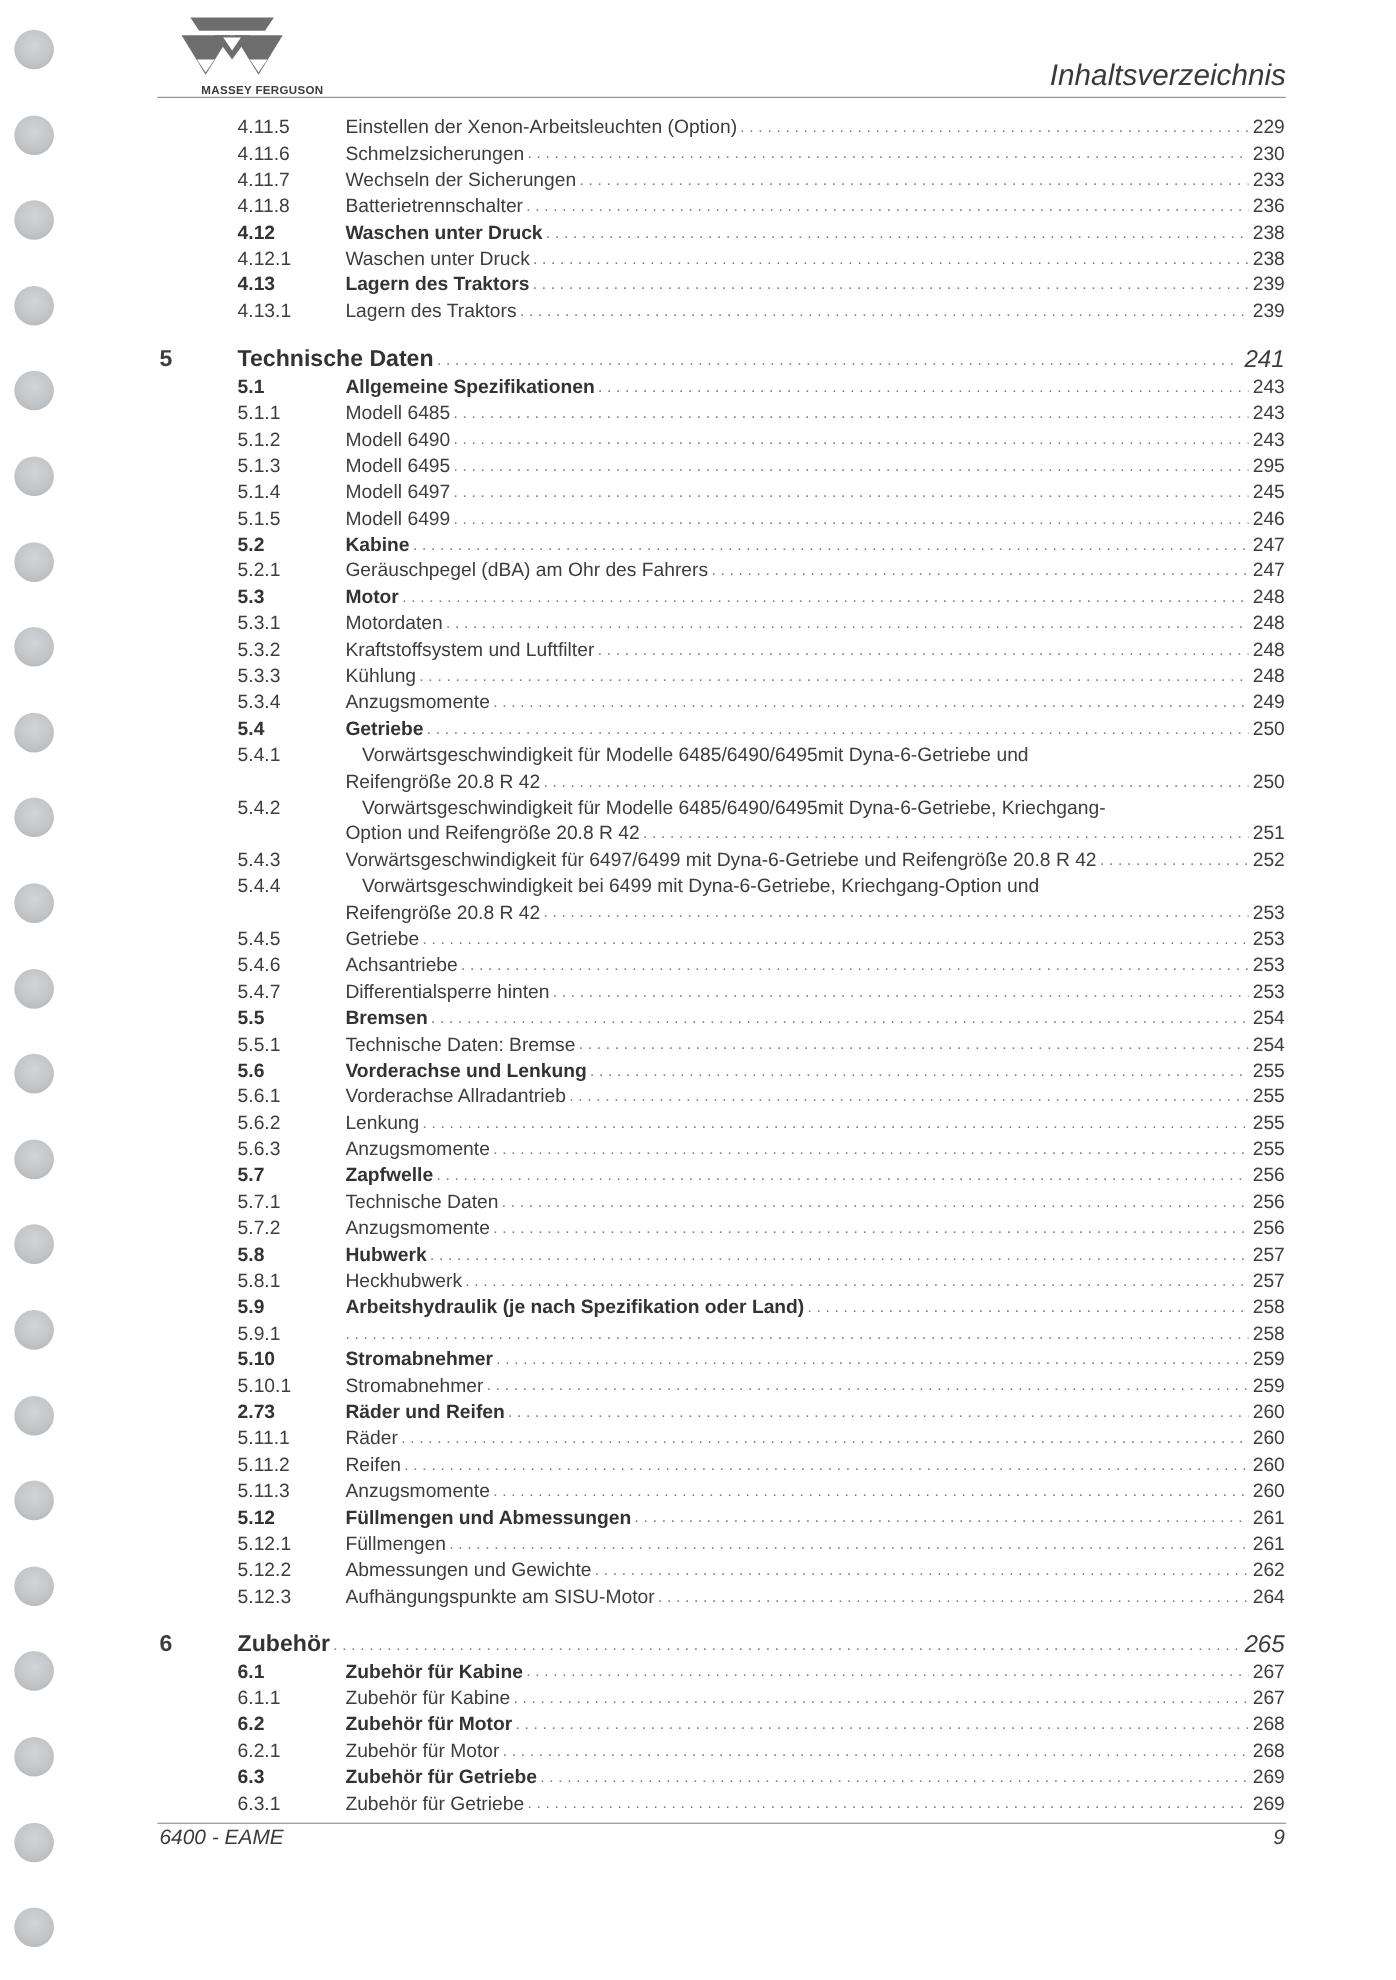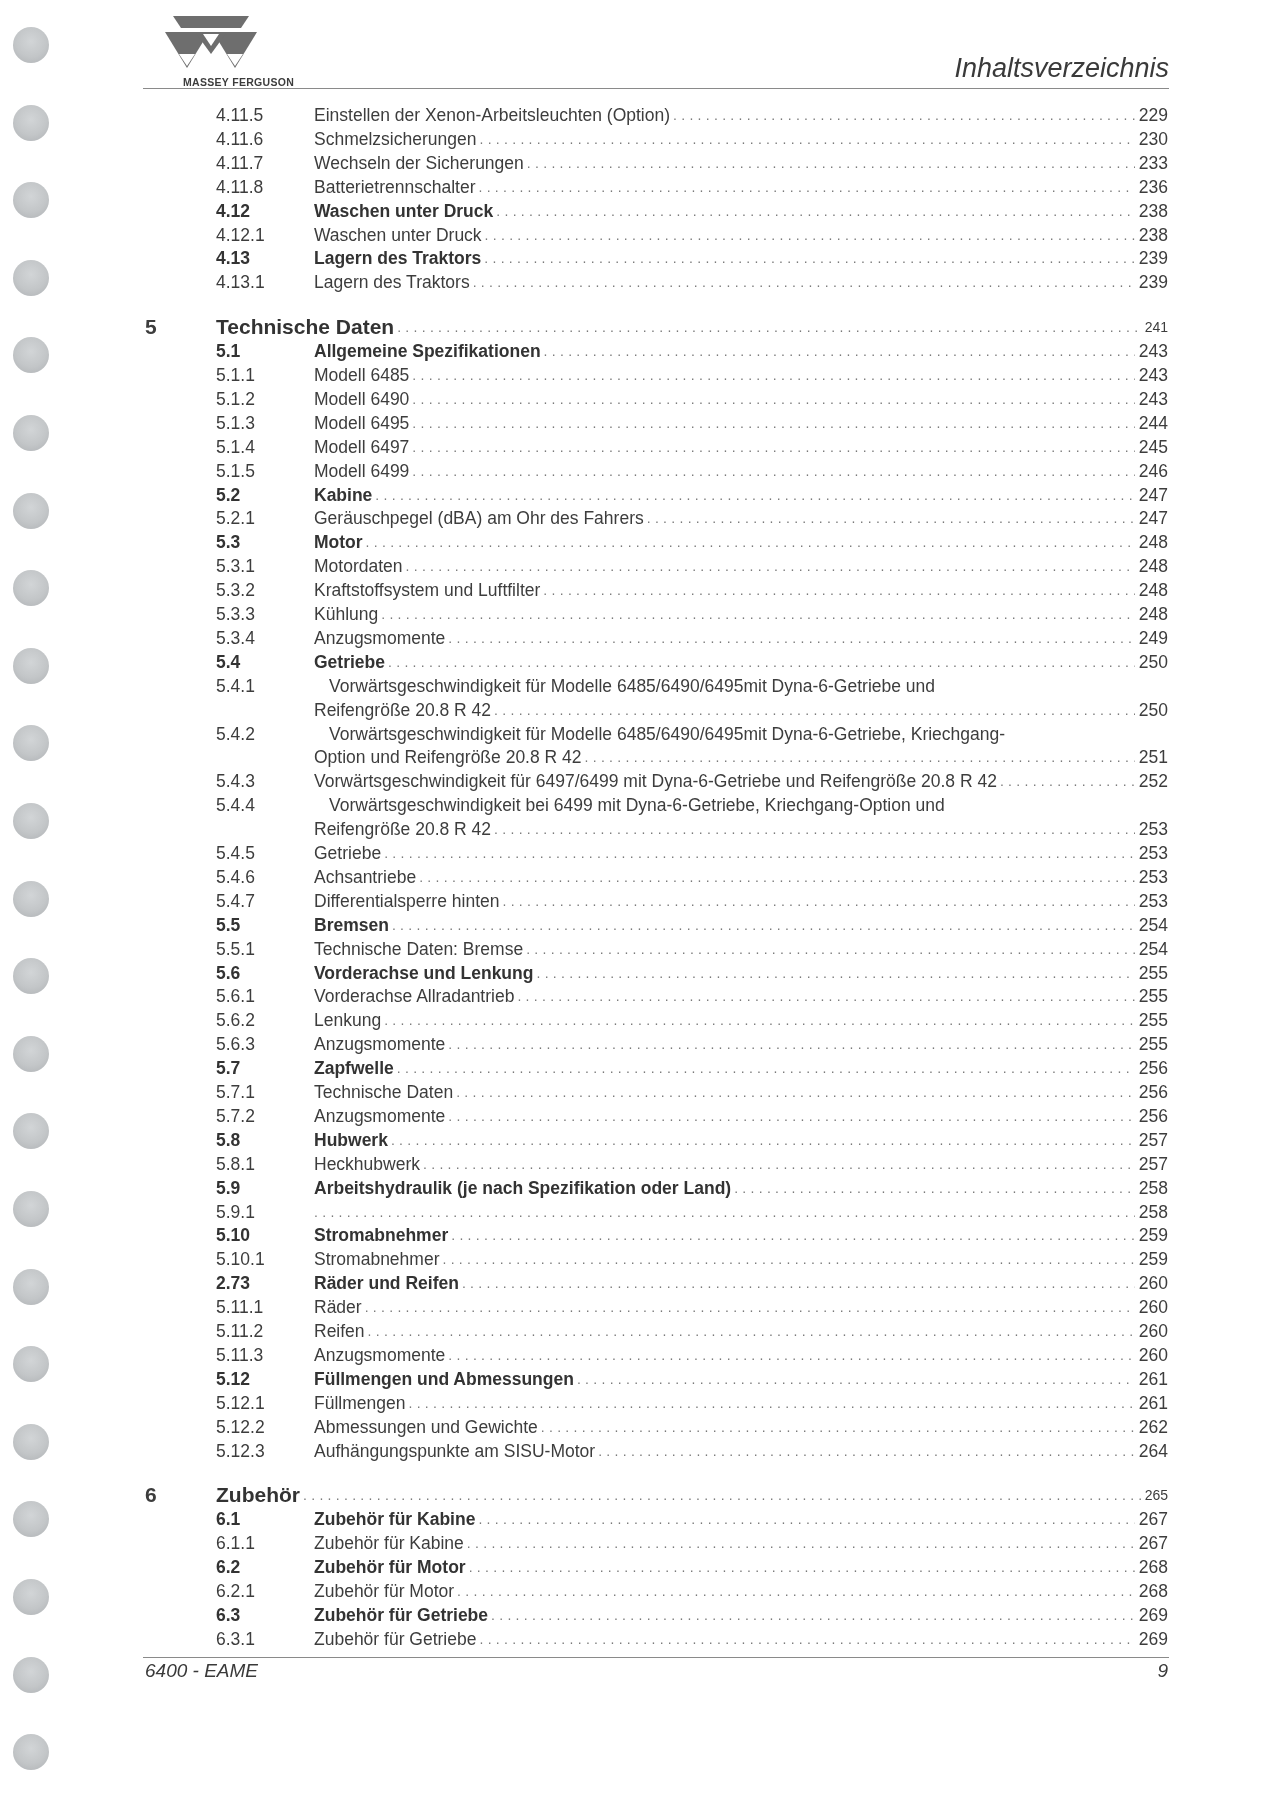--- a/index.html
+++ b/index.html
@@ -35,21 +35,21 @@
   .leader {
     flex: 1 1 auto; overflow: hidden; color: #7a7a7a; letter-spacing: 4.3px;
     font-size: 14px;
   }
   .page { flex: 0 0 auto; padding-left: 4px; }
   .bold .num, .bold .title-text { font-weight: bold; color: #333; }
   .chapter { font-size: 21px; }
   .chapter .num { left: 145px; font-weight: bold; }
   .chapter .title-wrap { left: 216px; width: 952px; }
   .chapter .title-text { font-weight: bold; color: #333; }
-  .chapter .page { font-size: 14px; font-weight: normal; }
+  .chapter .page { font-size: 22px; font-weight: normal; font-style: italic; }
   .cont-line { position: absolute; left: 329px; font-size: 17.5px; line-height: 24px; height: 24px; white-space: nowrap; color: #3d3d3d; }
   .footer-left {
     position: absolute; left: 145px; top: 1660px; font-size: 19px; font-style: italic; color: #3a3a3a;
   }
   .footer-right {
     position: absolute; right: 101px; top: 1660px; font-size: 19px; font-style: italic; color: #3a3a3a;
   }
 </style>
 </head>
 <body>
@@ -190,21 +190,21 @@
         <span class="title-text">Modell 6490</span>
         <span class="leader">........................................................................................................................................................................................................</span>
         <span class="page">243</span>
       </span>
     </div>
     <div class="row" style="top: 410.8px; left: 0px;">
       <span class="num">5.1.3</span>
       <span class="title-wrap">
         <span class="title-text">Modell 6495</span>
         <span class="leader">........................................................................................................................................................................................................</span>
-        <span class="page">244</span>
+        <span class="page">295</span>
       </span>
     </div>
     <div class="row" style="top: 434.7px; left: 0px;">
       <span class="num">5.1.4</span>
       <span class="title-wrap">
         <span class="title-text">Modell 6497</span>
         <span class="leader">........................................................................................................................................................................................................</span>
         <span class="page">245</span>
       </span>
     </div>

